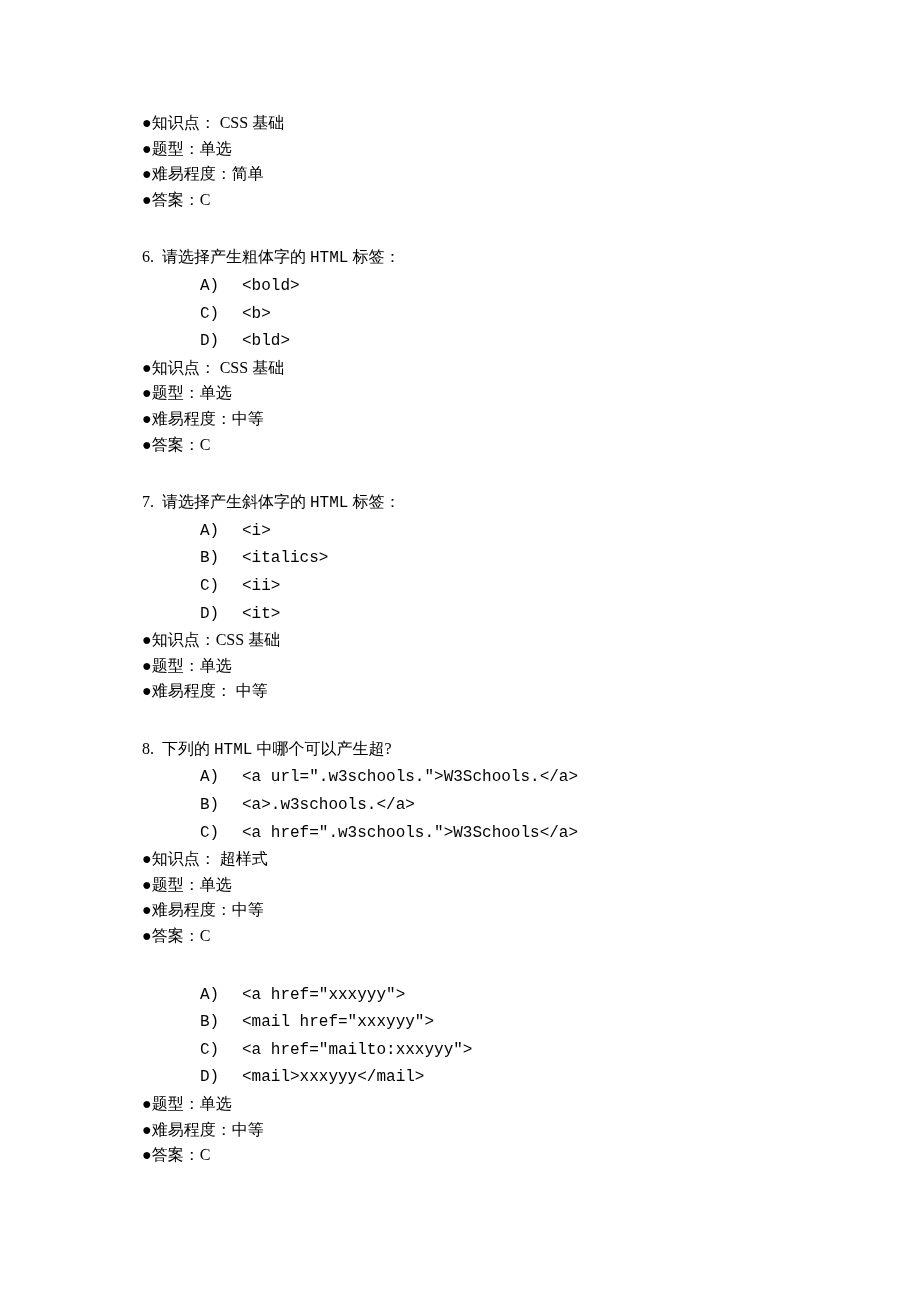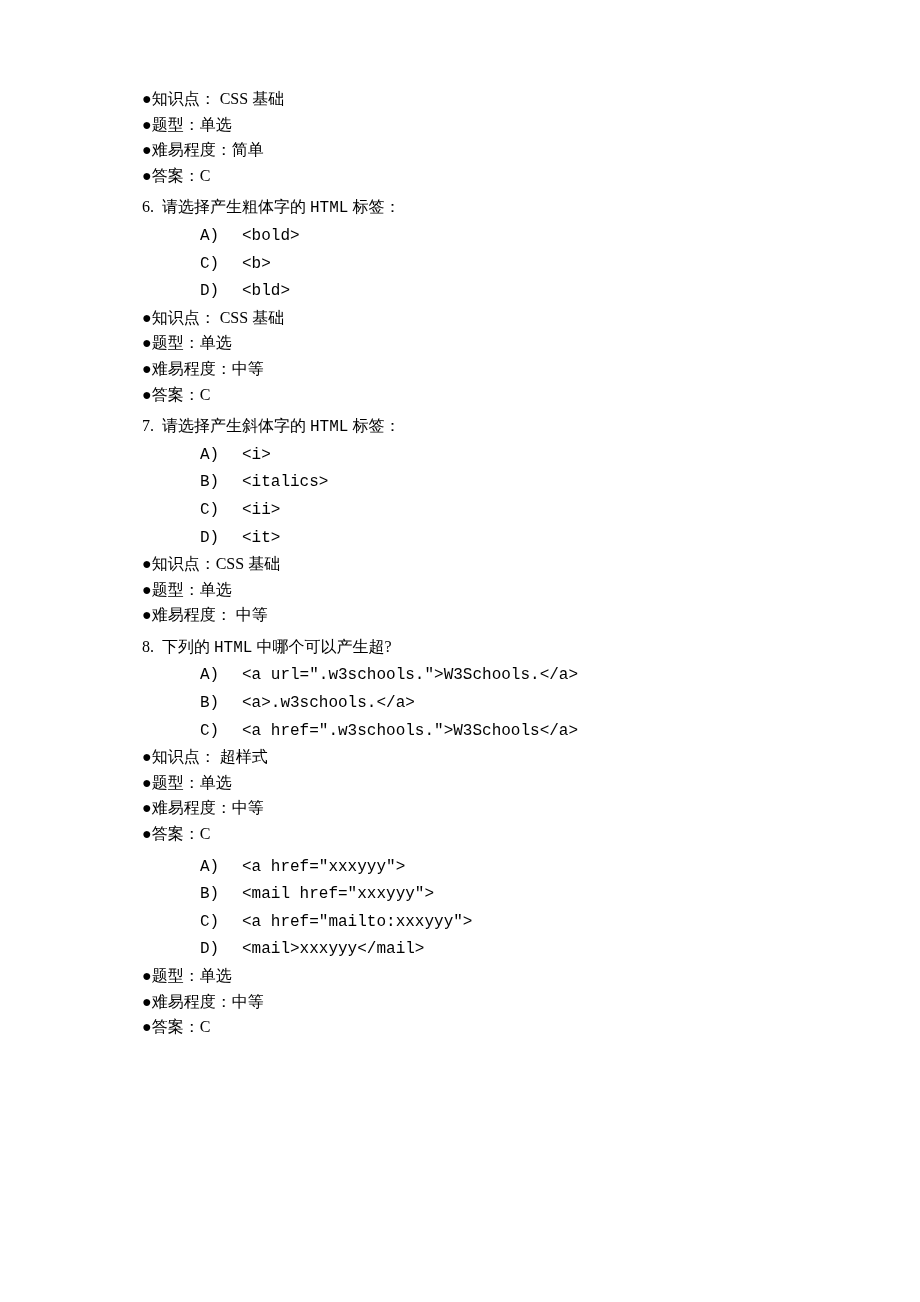--- a/index.html
+++ b/index.html
@@ -6,29 +6,29 @@
     margin: 0;
     background: #fff;
     font-family: "SimSun", "宋体", serif;
     font-size: 16px;
     color: #000;
     line-height: 1.6;
   }
   .page {
     width: 828px;
     min-height: 1302px;
-    padding: 86px 0 0 142px;
+    padding: 110px 0 0 142px;
     box-sizing: border-box;
   }
   .meta-line {
     margin: 0;
     padding: 0;
   }
   .question-block {
-    margin-top: 6px;
+    margin-top: 32px;
   }
   .q-stem {
     margin: 0;
   }
   .option {
     margin: 0;
     padding-left: 58px;
   }
   .opt-label {
     font-family: "Courier New", monospace;

